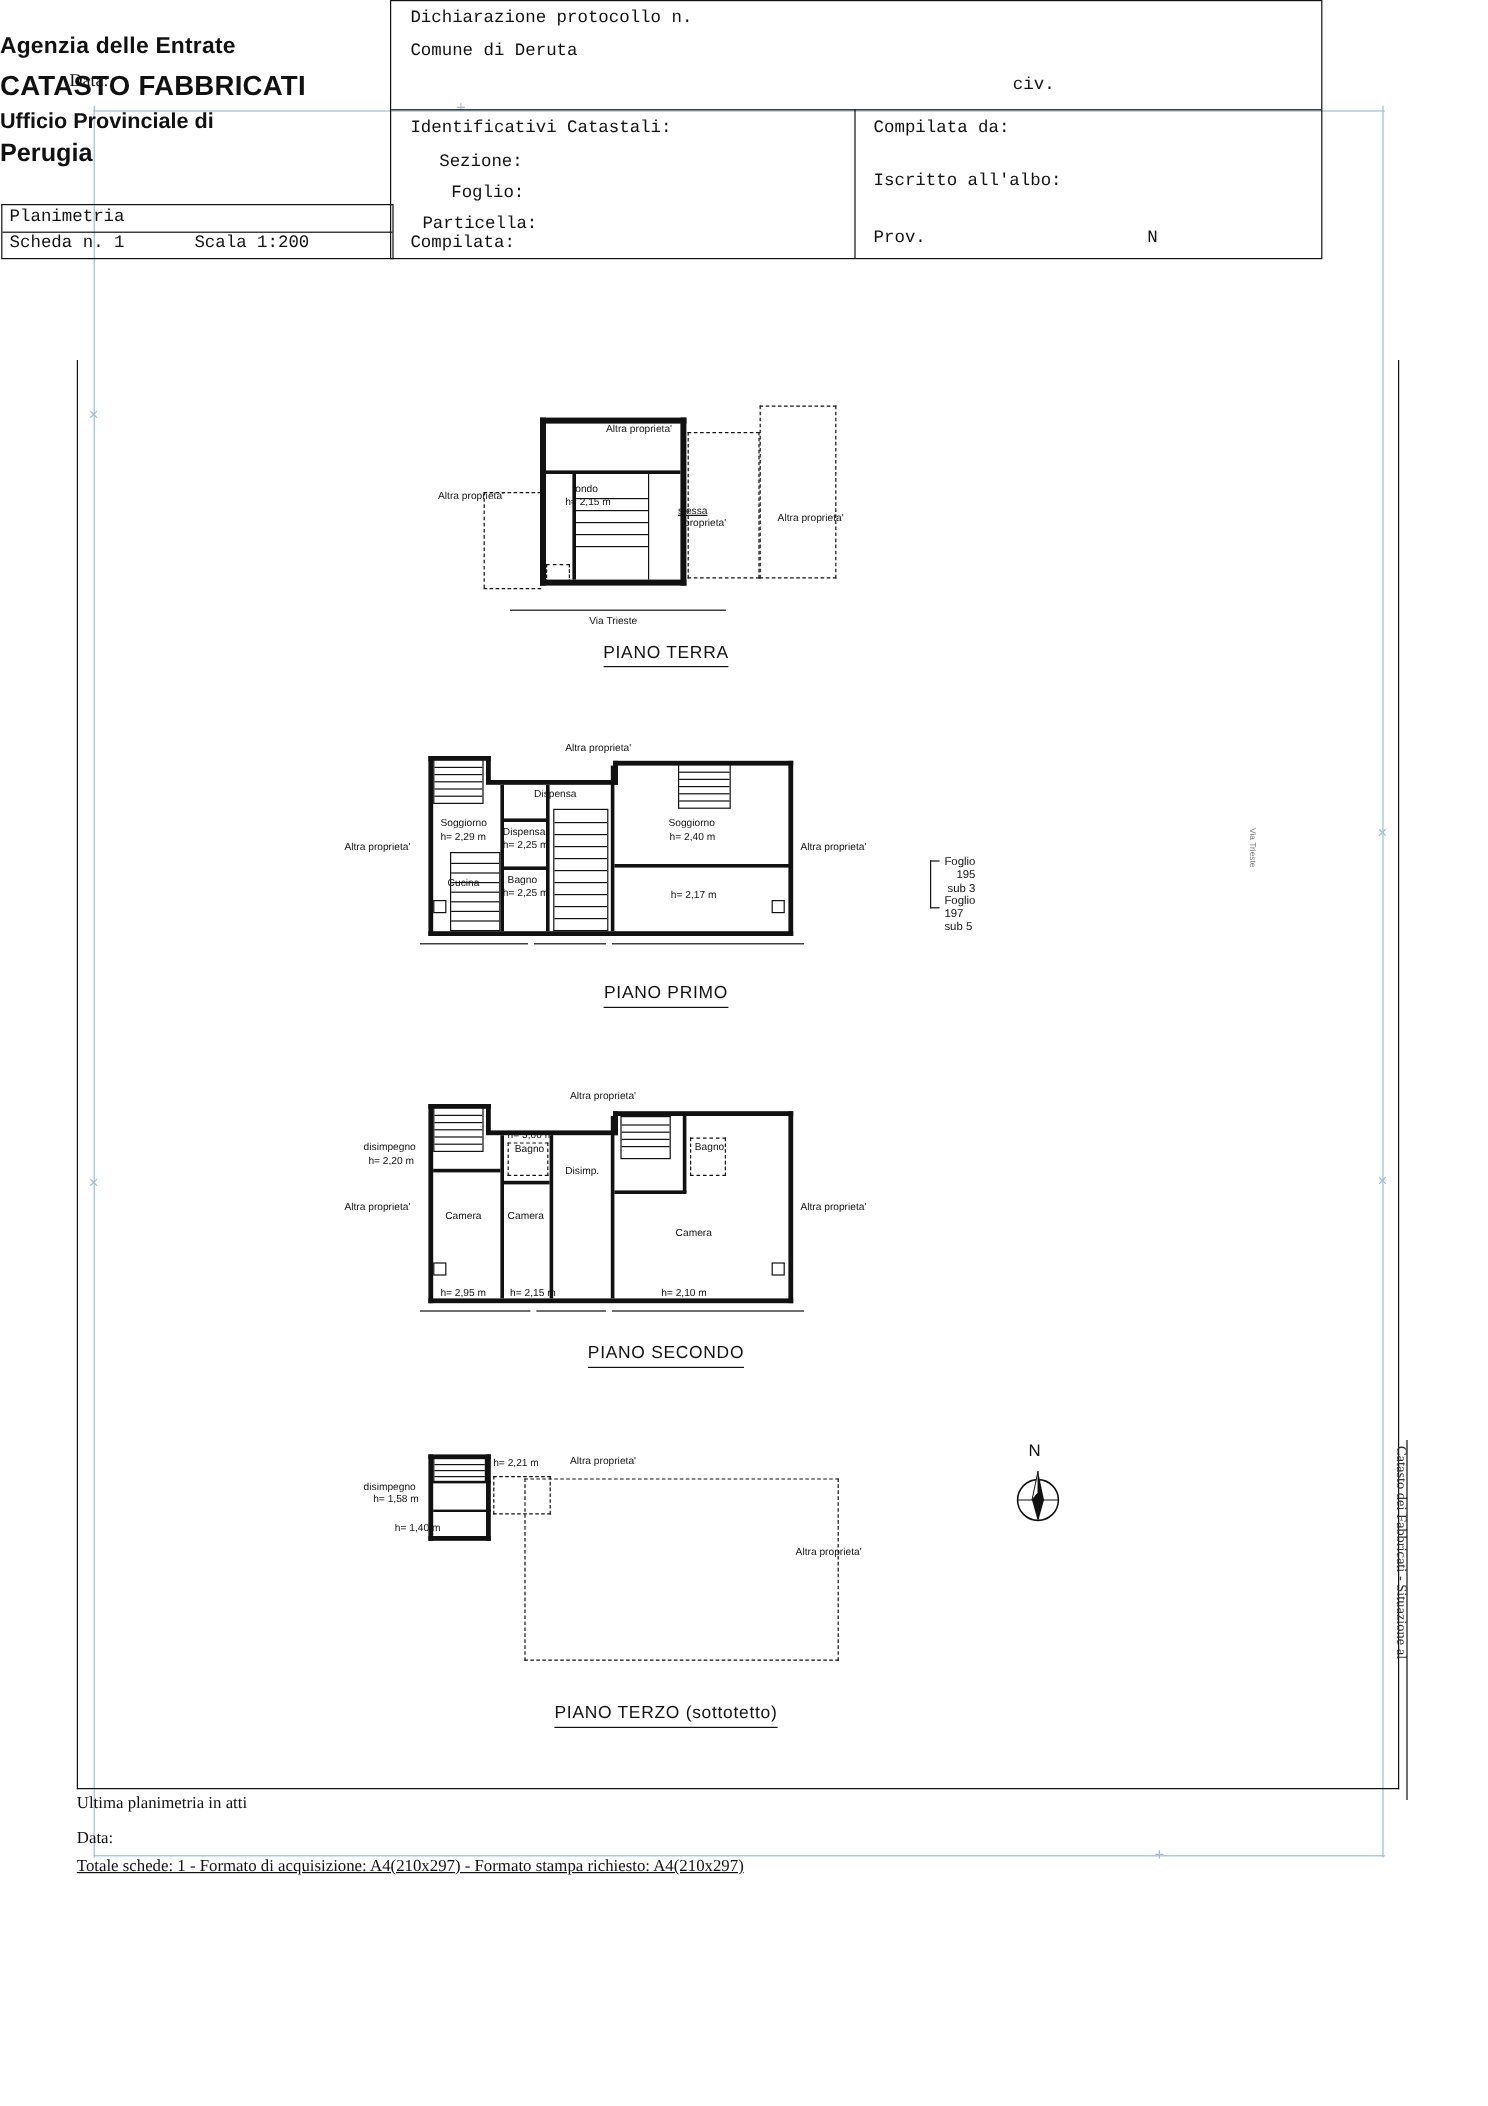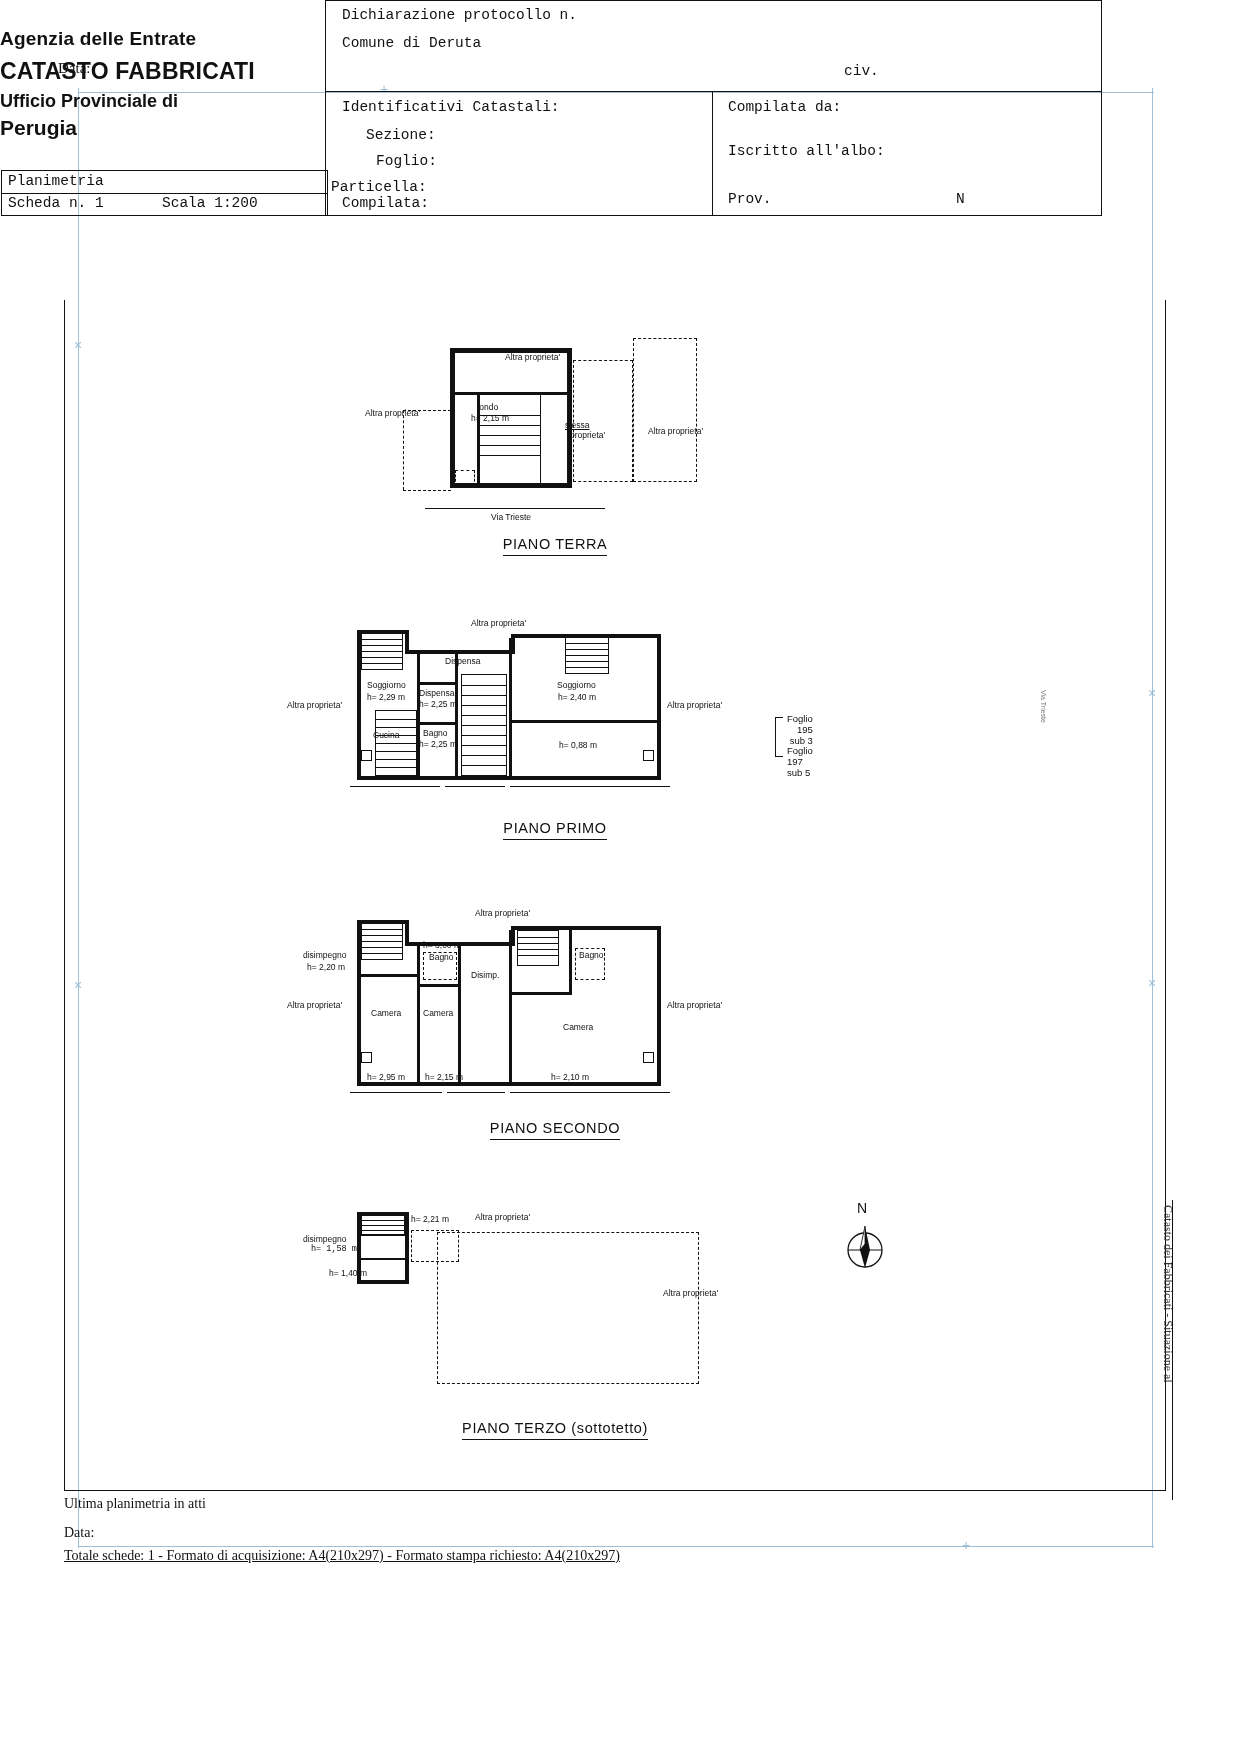--- a/index.html
+++ b/index.html
@@ -117,21 +117,21 @@
       <div class="hline" style="top:90px;"></div>
       <div class="vline" style="left:386px;top:90px;bottom:0;"></div>
 
       <div class="cell" style="left:16px;top:6px;">Dichiarazione protocollo n.</div>
       <div class="cell" style="left:16px;top:34px;">Comune di Deruta</div>
       <div class="cell" style="left:518px;top:62px;">civ.</div>
 
       <div class="cell" style="left:16px;top:98px;">Identificativi Catastali:</div>
       <div class="cell" style="left:40px;top:126px;">Sezione:</div>
       <div class="cell" style="left:50px;top:152px;">Foglio:</div>
-      <div class="cell" style="left:5px;top:178px;text-align:center;">Particella:</div>
+      <div class="cell" style="left:26px;top:178px;text-align:center;">Particella:</div>
       <div class="cell" style="left:16px;top:194px;">Compilata:</div>
 
       <div class="cell" style="left:402px;top:98px;">Compilata da:</div>
       <div class="cell" style="left:402px;top:142px;">Iscritto all'albo:</div>
       <div class="cell" style="left:402px;top:190px;">Prov.</div>
       <div class="cell" style="left:630px;top:190px;">N</div>
     </div>
   </div>
 
   <div id="main-frame">
@@ -242,21 +242,21 @@
         <div class="lbl" style="left:72px;top:82px;">h= 2,29 m</div>
         <div class="lbl" style="left:124px;top:78px;">Dispensa</div>
         <div class="lbl" style="left:124px;top:89px;">h= 2,25 m</div>
         <div class="lbl" style="left:262px;top:70px;">Soggiorno</div>
         <div class="lbl" style="left:263px;top:82px;">h= 2,40 m</div>
         <div class="lbl" style="left:372px;top:90px;">Altra proprieta'</div>
         <div class="lbl" style="left:-8px;top:90px;">Altra proprieta'</div>
         <div class="lbl" style="left:78px;top:120px;">Cucina</div>
         <div class="lbl" style="left:128px;top:118px;">Bagno</div>
         <div class="lbl" style="left:124px;top:129px;">h= 2,25 m</div>
-        <div class="lbl" style="left:264px;top:130px;">h= 0,88 m</div>
+        <div class="lbl" style="left:264px;top:130px;">h= 2,17 m</div>
       </div>
       <div class="floor-title" style="left:400px;top:520px;width:180px;">
         <span class="ul">PIANO PRIMO</span>
       </div>
 
       <div class="abs" style="left:230px;top:600px;width:420px;height:210px;">
         <div class="wall" style="left:62px;top:20px;width:4px;height:166px;"></div>
         <div class="wall" style="left:62px;top:20px;width:52px;height:4px;"></div>
         <div class="wall" style="left:110px;top:20px;width:4px;height:24px;"></div>
         <div class="wall" style="left:110px;top:42px;width:110px;height:4px;"></div>
@@ -329,21 +329,21 @@
             <i style="top:10px"></i>
             <i style="top:15px"></i>
         </div>
 
         <div class="box-dash" style="left:116px;top:30px;width:46px;height:30px;"></div>
         <div class="box-dash" style="left:142px;top:32px;width:260px;height:150px;"></div>
 
         <div class="lbl" style="left:116px;top:14px;">h= 2,21 m</div>
         <div class="lbl" style="left:180px;top:12px;">Altra proprieta'</div>
         <div class="lbl" style="left:8px;top:34px;">disimpegno</div>
-        <div class="lbl" style="left:16px;top:44px;font-family:Liberation Mono, monospace;">h= 1,58 m</div>
+        <div class="lbl" style="left:16px;top:44px;">h= 1,58 m</div>
         <div class="lbl" style="left:34px;top:68px;">h= 1,40 m</div>
         <div class="lbl" style="left:368px;top:88px;">Altra proprieta'</div>
       </div>
       <div class="floor-title" style="left:360px;top:1120px;width:260px;">
         <span class="ul">PIANO TERZO (sottotetto)</span>
       </div>
 
       <div id="legend">
         <div class="brace"></div>
         <div class="l1">Foglio 195 sub 3</div>

